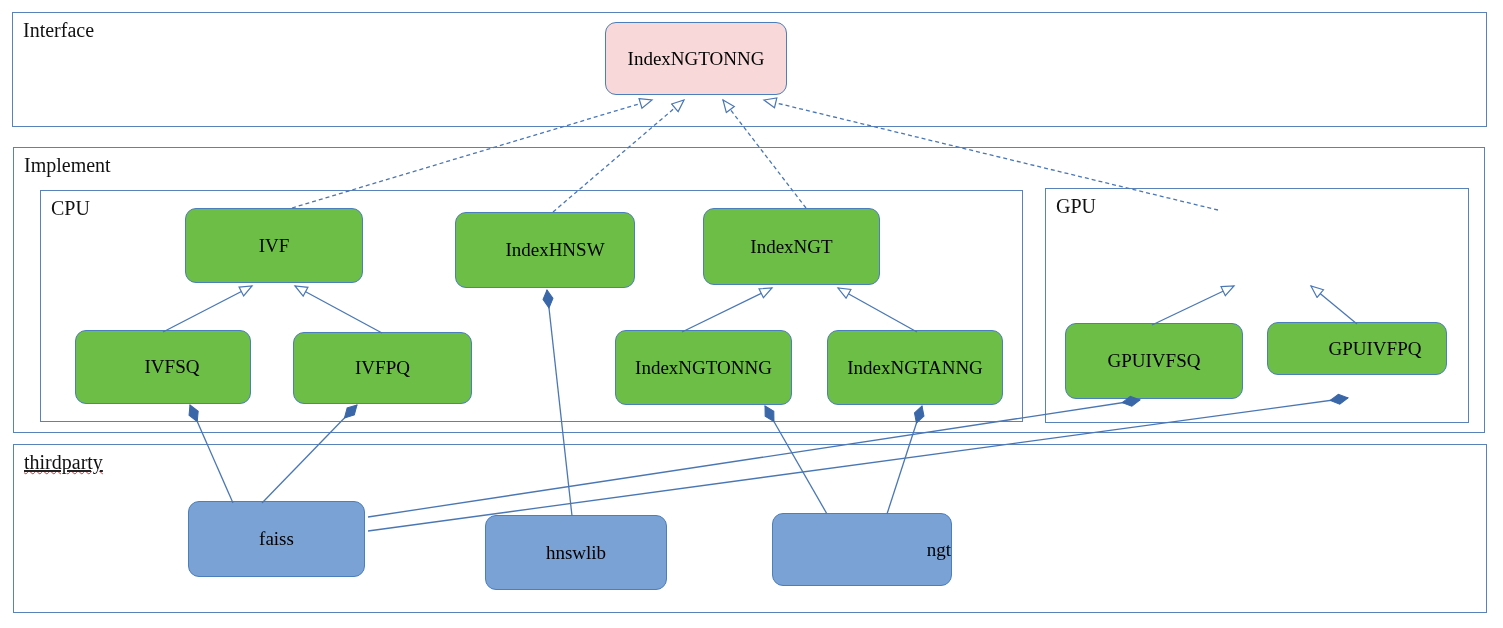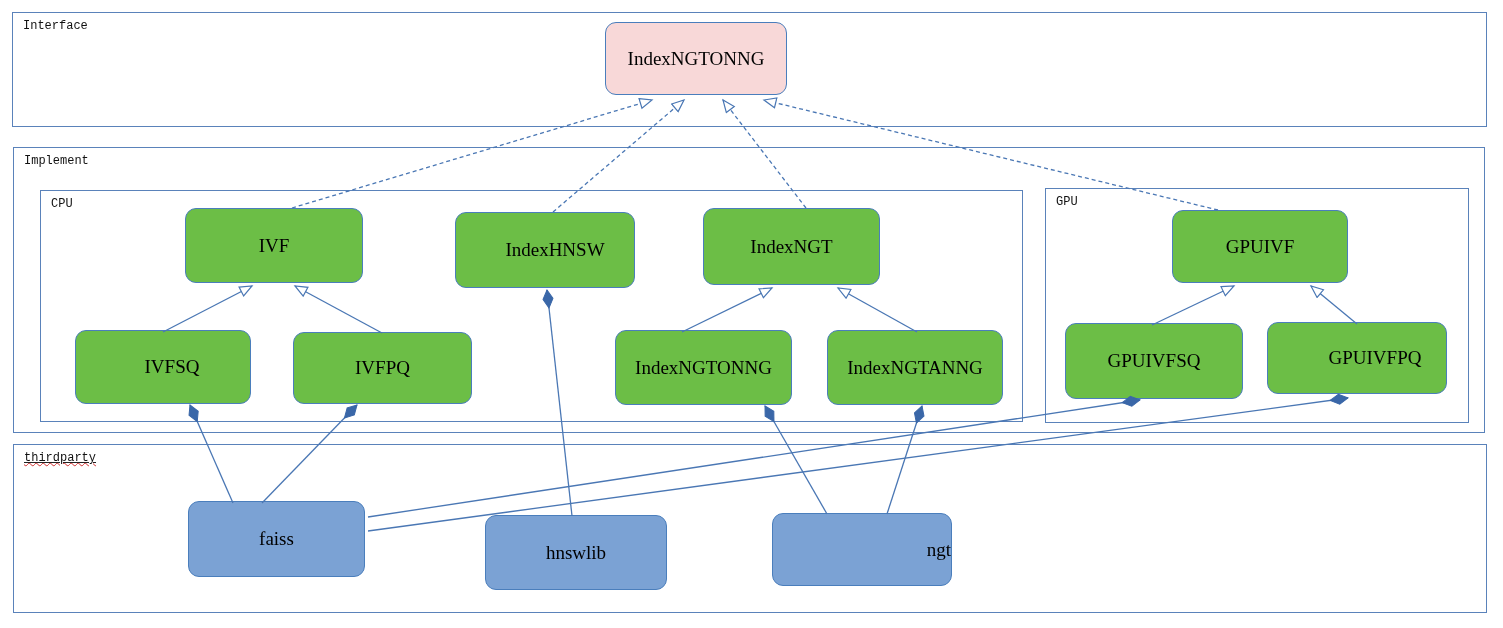--- a/index.html
+++ b/index.html
@@ -15,22 +15,22 @@
   html,body{margin:0;padding:0;background:#ffffff;}
   .stage{
     position:relative;width:1503px;height:628px;background:#ffffff;
     font-family:"Liberation Sans",sans-serif;overflow:hidden;
   }
   .container{
     position:absolute;background:#ffffff;border:1.5px solid var(--container-border);
     box-sizing:border-box;
   }
   .clabel{
-    position:absolute;left:10px;top:6px;font-size:12px;color:#111;
-    font-family:Liberation Mono, monospace;white-space:nowrap;
+    position:absolute;left:10px;top:6px;font-size:20px;color:#111;
+    font-family:Liberation Serif, serif;white-space:nowrap;
   }
   .tp-label{ text-decoration:underline wavy var(--spellcheck-underline); text-decoration-thickness:1px; }
   .tp-inner{ text-decoration:underline solid #222; }
   .node{
     position:absolute;box-sizing:border-box;border:1.6px solid var(--node-border);
     border-radius:11px;display:flex;align-items:center;justify-content:center;
     font-family:"Liberation Serif",serif;font-size:19px;color:var(--label-text);
     white-space:nowrap;
   }
   .node.iface{background:var(--interface-fill);}
@@ -74,40 +74,37 @@
 
   <div class="node cls" style="left:185px;top:208px;width:178px;height:75px;">
     <span>IVF</span>
   </div>
   <div class="node cls" style="left:455px;top:212px;width:180px;height:76px;padding-left:20px;">
     <span>IndexHNSW</span>
   </div>
   <div class="node cls" style="left:703px;top:208px;width:177px;height:77px;">
     <span>IndexNGT</span>
   </div>
-  <div class="node cls" style="left:1172px;top:210px;width:176px;height:73px;">
-    <span>GPUIVF</span>
-  </div>
 
   <div class="node cls" style="left:75px;top:330px;width:176px;height:74px;padding-left:18px;">
     <span>IVFSQ</span>
   </div>
   <div class="node cls" style="left:293px;top:332px;width:179px;height:72px;">
     <span>IVFPQ</span>
   </div>
   <div class="node cls" style="left:615px;top:330px;width:177px;height:75px;">
     <span>IndexNGTONNG</span>
   </div>
   <div class="node cls" style="left:827px;top:330px;width:176px;height:75px;">
     <span>IndexNGTANNG</span>
   </div>
   <div class="node cls" style="left:1065px;top:323px;width:178px;height:76px;">
     <span>GPUIVFSQ</span>
   </div>
-  <div class="node cls" style="left:1267px;top:322px;width:180px;height:72px;padding-left:36px;">
+  <div class="node cls" style="left:1267px;top:322px;width:180px;height:53px;padding-left:36px;">
     <span>GPUIVFPQ</span>
   </div>
 
   <div class="node lib" style="left:188px;top:501px;width:177px;height:76px;">
     <span>faiss</span>
   </div>
   <div class="node lib" style="left:485px;top:515px;width:182px;height:75px;">
     <span>hnswlib</span>
   </div>
   <div class="node lib" style="left:772px;top:513px;width:180px;height:73px;justify-content:flex-end;">

